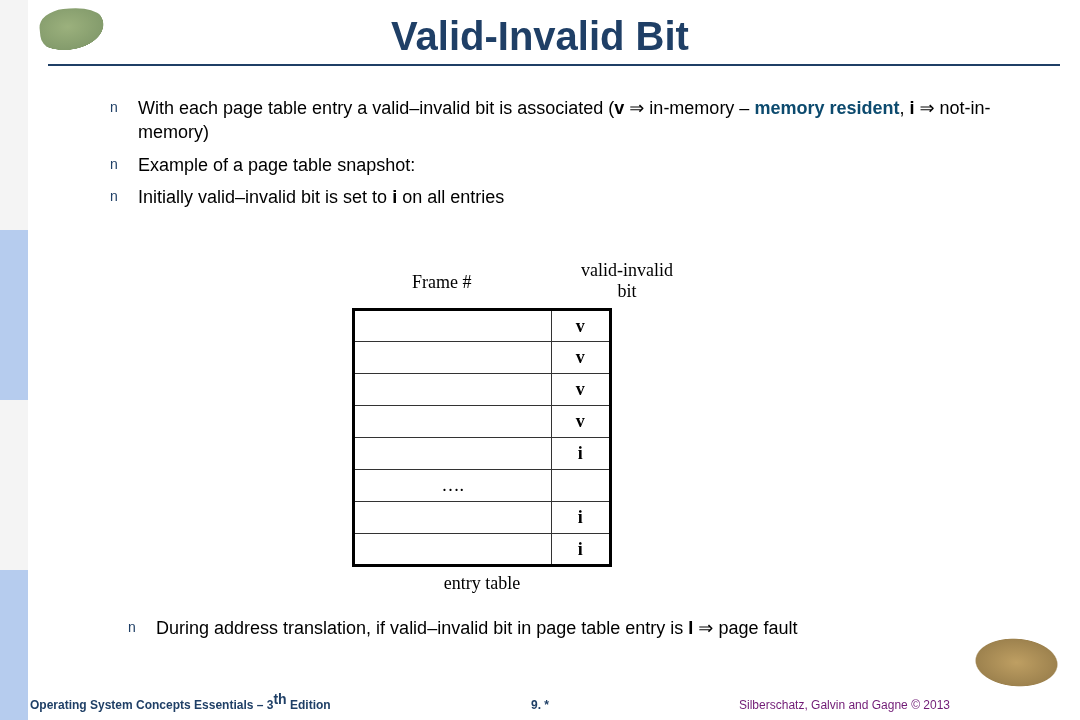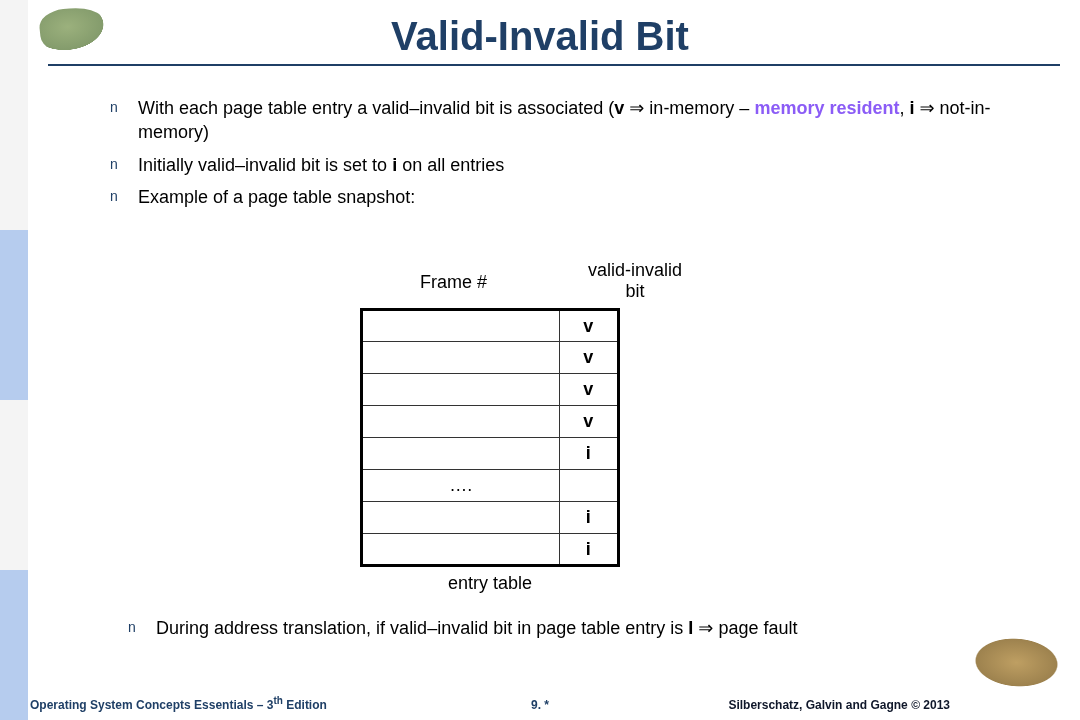--- a/index.html
+++ b/index.html
@@ -23,39 +23,39 @@
              border-radius: 50% 50% 40% 60%; transform: rotate(4deg); opacity: .85; }
 
   .title { position: absolute; top: 14px; left: 0; width: 100%; text-align: center;
            font-size: 40px; font-weight: bold; color: #1f3f66; }
   .title-rule { position: absolute; top: 64px; left: 48px; right: 20px; height: 2px; background: #1f3f66; }
 
   .content { position: absolute; left: 110px; top: 96px; right: 60px; }
   .bullets { list-style: none; }
   .bullets li { position: relative; padding-left: 28px; font-size: 18px; line-height: 1.35; margin-bottom: 8px; }
   .bullets li::before { content: "n"; position: absolute; left: 0; top: 2px; color: #1f3f66; font-family: Arial; font-size: 14px; }
-  .b-em1 { color: #8b5cf6; font-weight: bold; }
+  .b-em1 { color: #0c4a6e; font-weight: bold; }
   .b-emb { font-weight: bold; }
 
-  .figure { position: absolute; left: 360px; top: 260px; width: 330px; }
+  .figure { position: absolute; left: 352px; top: 260px; width: 330px; font-family: Liberation Serif, serif; }
   .fig-headers { position: relative; height: 48px; }
   .hdr-frame { position: absolute; left: 60px; top: 12px; font-size: 18px; }
   .hdr-vbit  { position: absolute; left: 220px; top: 0; font-size: 18px; text-align: center; width: 110px; }
 
   .ptable { border: 3px solid #000; border-collapse: collapse; width: 260px; }
   .ptable td { border: 1px solid #333; height: 32px; font-size: 18px; font-weight: bold; text-align: center; }
   .ptable td.frame { width: 200px; font-weight: normal; }
   .ptable td.bit   { width: 60px; }
   .fig-caption { text-align: center; font-size: 18px; margin-top: 6px; width: 260px; }
 
   .footer { position: absolute; left: 0; right: 0; bottom: 8px; height: 22px; font-size: 12px; }
   .foot-left  { position: absolute; left: 30px;  bottom: 0; font-weight: bold; color: #1f3f66; }
-  .foot-left sup { font-size: 10px; }
+  .foot-left sup { font-size: 14px; }
   .foot-mid   { position: absolute; left: 0; right: 0; text-align: center; bottom: 0; font-weight: bold; color: #1f3f66; }
-  .foot-right { position: absolute; right: 130px; bottom: 0; font-weight: bold; color: #0f172a; }
+  .foot-right { position: absolute; right: 130px; bottom: 0; font-weight: normal; color: #701a75; }
 
   .bullet4-wrap { position: absolute; left: 128px; top: 616px; right: 120px; }
 </style>
 </head>
 <body>
 
 <div class="slide">
 
   <div class="sidebar">
     <div class="sb-seg sb1"></div>
@@ -69,24 +69,24 @@
 
   <div class="title">Valid-Invalid Bit</div>
   <div class="title-rule"></div>
 
   <div class="content">
     <ul class="bullets">
       <li>
         <span>With each page table entry a valid–invalid bit is associated (</span><span class="b-emb">v</span><span> ⇒ in-memory – </span><span class="b-em1">memory resident</span><span>, </span><span class="b-emb">i</span><span> ⇒ not-in-memory)</span>
       </li>
       <li>
-        <span>Initially valid–invalid bit is set to </span><span class="b-emb">i</span><span> on all entries</span>
+        <span>Example of a page table snapshot:</span>
       </li>
       <li>
-        <span>Example of a page table snapshot:</span>
+        <span>Initially valid–invalid bit is set to </span><span class="b-emb">i</span><span> on all entries</span>
       </li>
     </ul>
   </div>
 
   <div class="figure">
     <div class="fig-headers">
       <div class="hdr-frame">Frame #</div>
       <div class="hdr-vbit">
         <span>valid-invalid</span><br>
         <span>bit</span>

